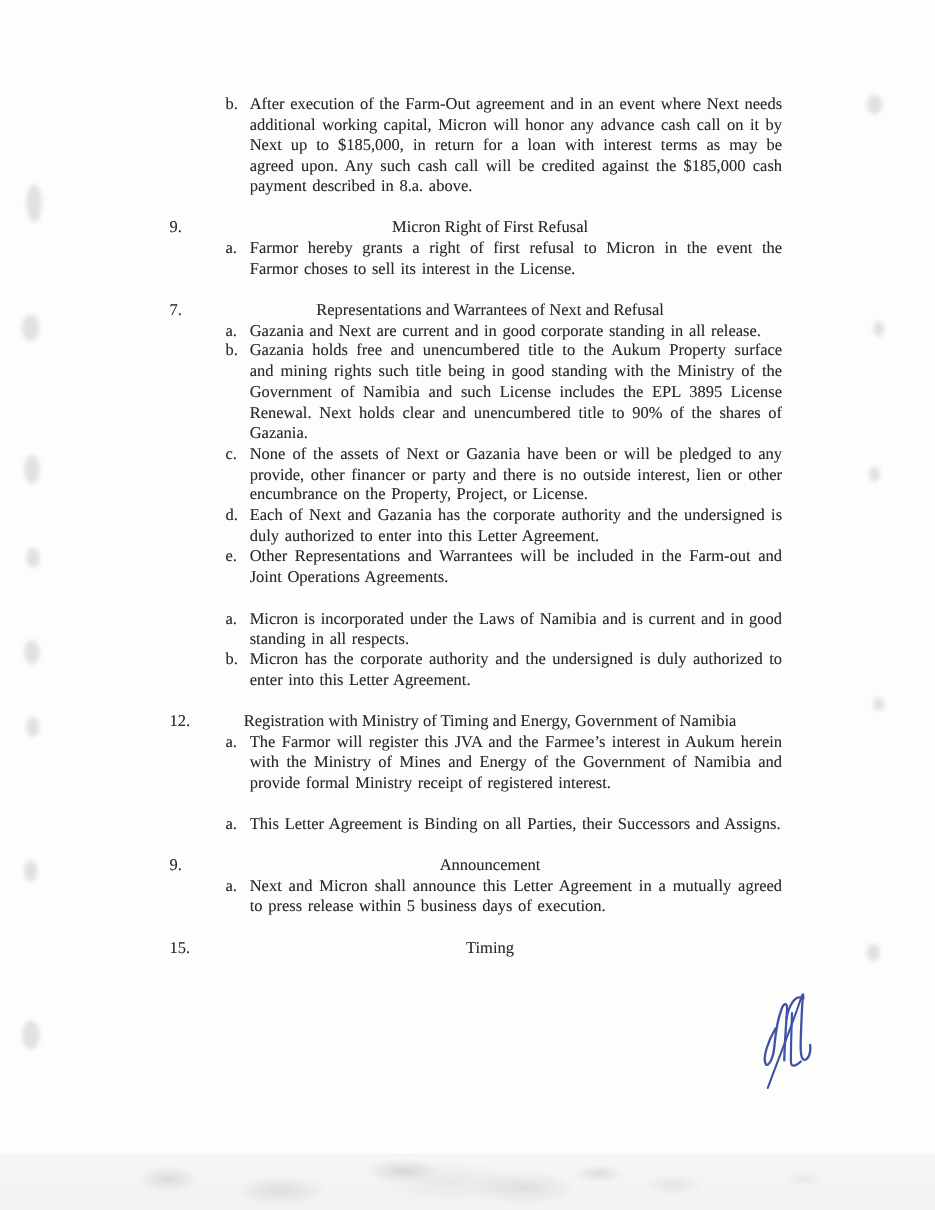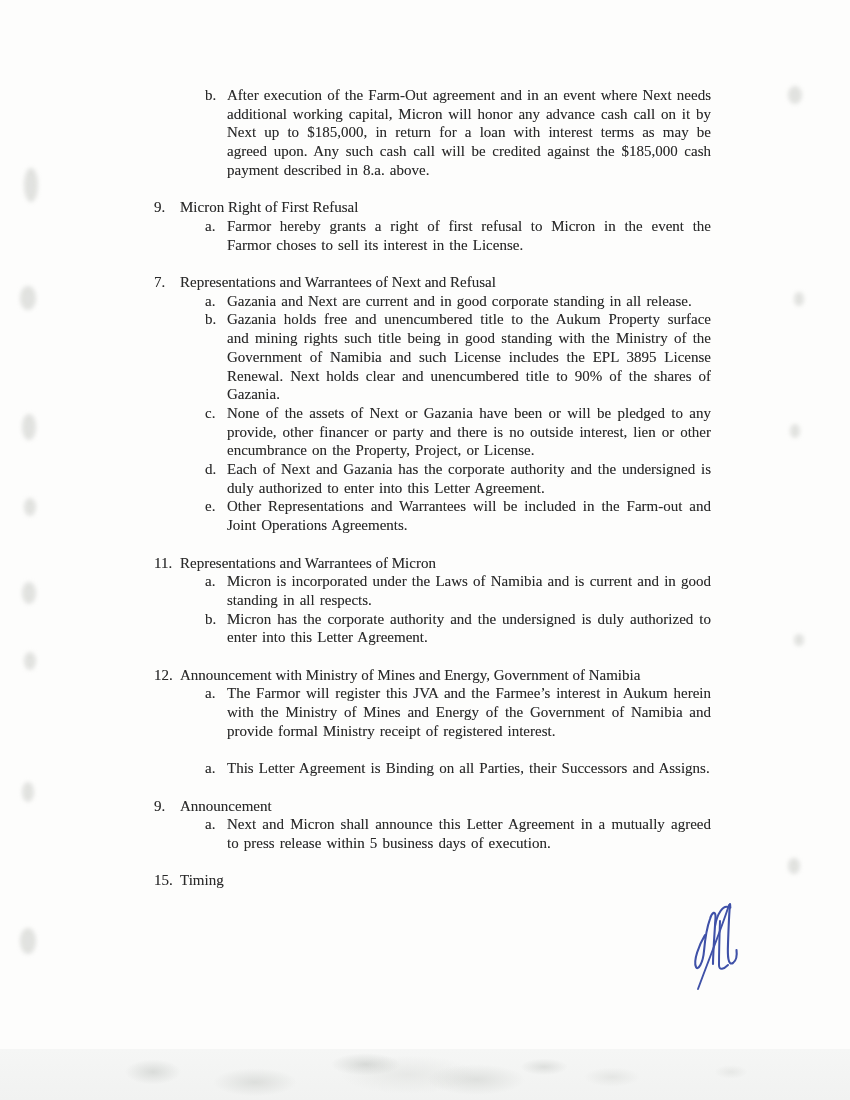--- a/index.html
+++ b/index.html
@@ -18,21 +18,21 @@
   .content {
     position: absolute;
     left: 154px; top: 86px;
     width: 557px;
     font-size: 15px;
     line-height: 18.7px;
     text-shadow: 0 0 0.6px rgba(45,45,45,0.38);
   }
   .heading { display: flex; }
   .heading .marker { flex: 0 0 26px; }
-  .heading .htext { flex: 1; }
+  .heading .htext { flex: 1; text-align: center; }
   .section { margin-top: 18.7px; }
   .item { display: flex; margin-left: 51px; }
   .item .marker { flex: 0 0 22px; }
   .item .itext {
     flex: 1;
     text-align: justify;
     word-spacing: 0.09em;
   }
   .sig {
     position: absolute;
@@ -127,41 +127,37 @@
   </div>
 
   <div class="item">
     <span class="marker">e.</span>
     <div class="itext">Other Representations and Warrantees will be included in the Farm-out and Joint Operations Agreements.</div>
   </div>
 </div>
   </div>
 
   <div class="section">
-    <div class="heading">
-      <span class="marker">11.</span>
-      <div class="htext">Representations and Warrantees of Micron</div>
-    </div>
     <div class="items">
   <div class="item">
     <span class="marker">a.</span>
     <div class="itext">Micron is incorporated under the Laws of Namibia and is current and in good standing in all respects.</div>
   </div>
 
   <div class="item">
     <span class="marker">b.</span>
     <div class="itext">Micron has the corporate authority and the undersigned is duly authorized to enter into this Letter Agreement.</div>
   </div>
 </div>
   </div>
 
   <div class="section">
     <div class="heading">
       <span class="marker">12.</span>
-      <div class="htext">Announcement with Ministry of Mines and Energy, Government of Namibia</div>
+      <div class="htext">Registration with Ministry of Timing and Energy, Government of Namibia</div>
     </div>
     <div class="items">
   <div class="item">
     <span class="marker">a.</span>
     <div class="itext">The Farmor will register this JVA and the Farmee’s interest in Aukum herein with the Ministry of Mines and Energy of the Government of Namibia and provide formal Ministry receipt of registered interest.</div>
   </div>
 </div>
   </div>
 
   <div class="section">

